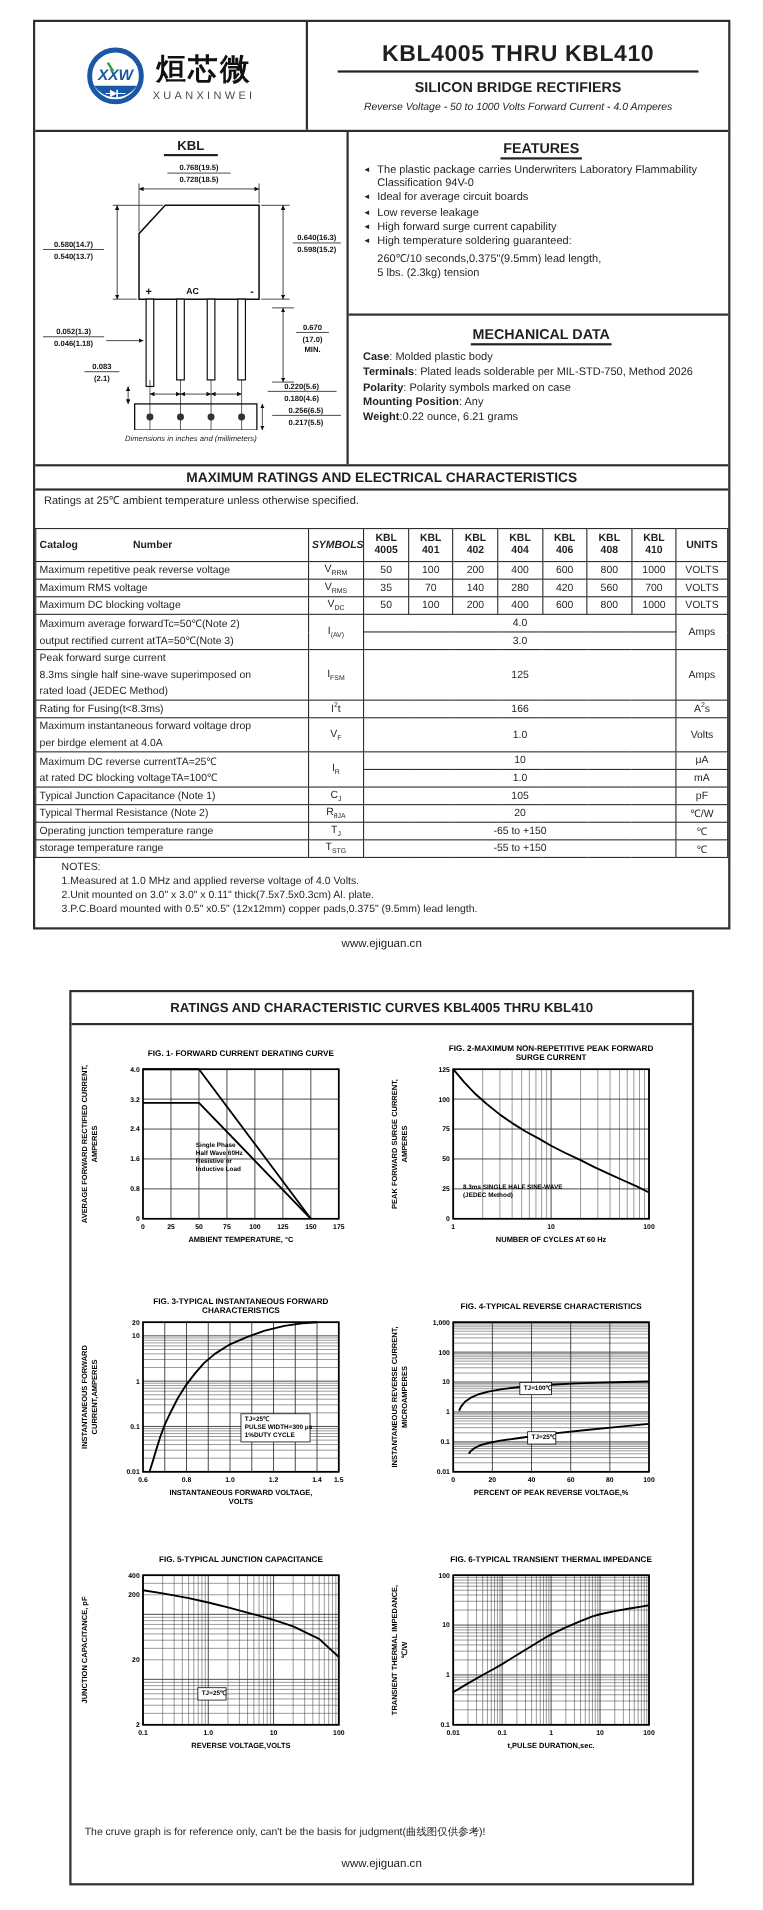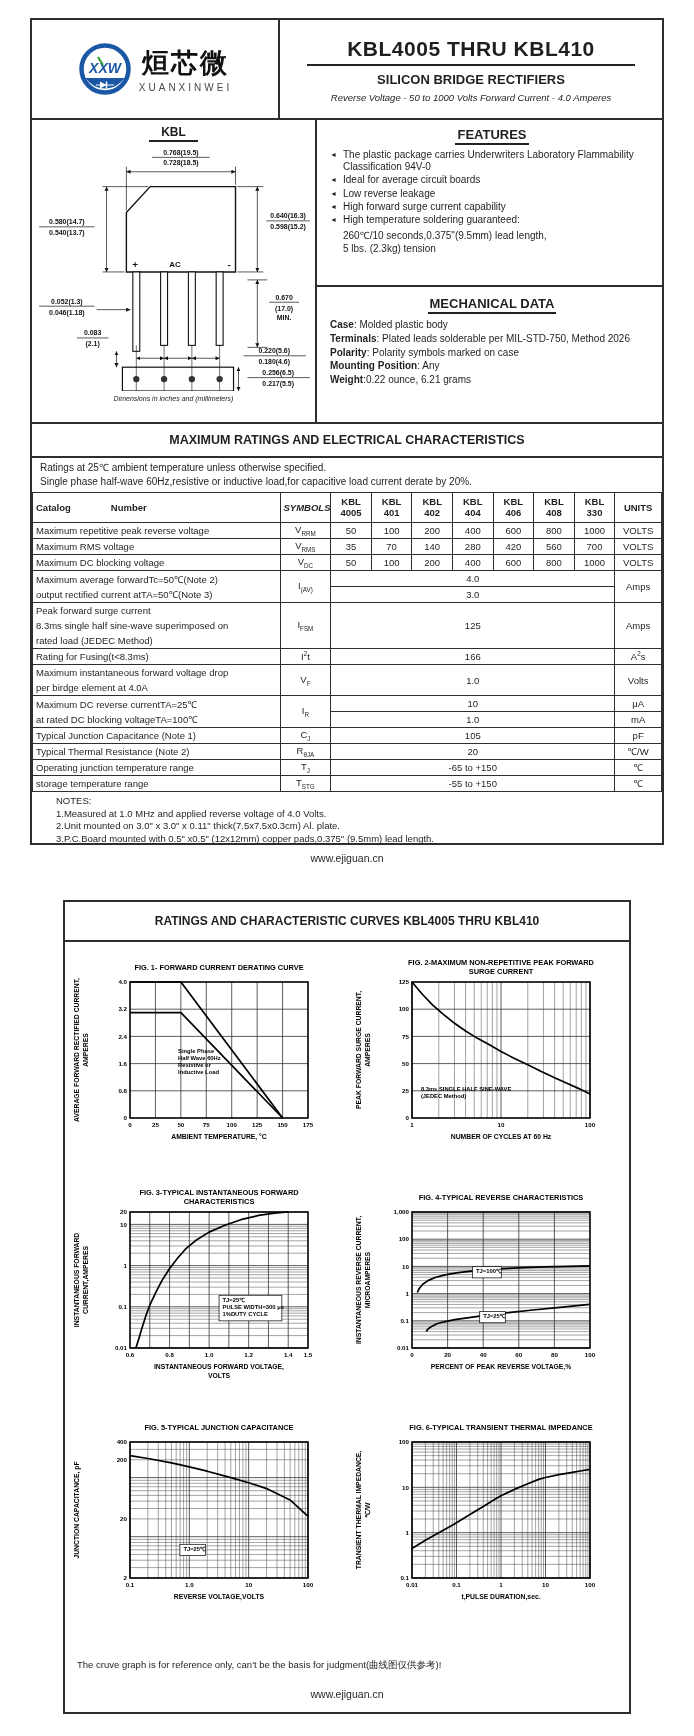--- a/index.html
+++ b/index.html
@@ -24,39 +24,39 @@
   .right-col{flex:1;display:flex;flex-direction:column}
   .features{height:167px;border-bottom:2px solid #2e2e2e;padding:7px 8px 0 13px}
   .mech{flex:1;padding:9px 8px 0 13px}
   .sec-head{text-align:center;font-size:13px;font-weight:bold;margin-bottom:7px}
   .sec-head span{border-bottom:2px solid #222;padding:0 2px 1px}
   .feat-item{display:flex;font-size:10px;line-height:1.22;margin-bottom:1px}
   .feat-bullet{width:13px;flex:none;font-size:7px;padding-top:2px}
   .feat-extra{font-size:10px;line-height:1.3;margin:3px 0 0 13px}
   .mech-line{font-size:10px;line-height:1.38}
   .mech-line b{font-weight:bold}
-  .ratings-bar{height:34px;border-bottom:2px solid #2e2e2e;display:flex;align-items:center;justify-content:center;font-weight:bold;font-size:12.5px}
+  .ratings-bar{height:22px;border-bottom:2px solid #2e2e2e;display:flex;align-items:center;justify-content:center;font-weight:bold;font-size:12.5px}
   .ratings-note{padding:3px 8px 0;font-size:10px;line-height:1.4;height:34px}
   table.ratings{width:100%;border-collapse:collapse;table-layout:fixed}
   table.ratings td{border:1px solid #2e2e2e;font-size:9.5px;padding:0 3px;height:16px;vertical-align:middle}
   td.lbl{text-align:left}
   td.sym,td.val,td.unit,td.mh{text-align:center}
   td.mh{font-weight:bold;font-size:9px;line-height:1.1}
   tr.thead td{height:30px;font-weight:bold}
   td.symhdr{font-style:italic;font-weight:bold;font-size:8px}
   sub{font-size:6.3px}
   sup{font-size:6.3px}
   .jrow{display:flex;justify-content:flex-start;padding-right:4px;line-height:15px}
   .l3{line-height:15px}
-  .gapspan{margin-left:40px}
+  .gapspan{margin-left:50px}
   .notes{padding:3px 24px;font-size:9.5px;line-height:1.32}
   .footer1{position:absolute;left:0;top:852px;width:694px;text-align:center;font-size:10.5px}
   
   .p2{position:absolute;left:63px;top:900px;width:568px;height:814px;border:2px solid #2e2e2e;background:#fff}
-  .p2-title{height:40px;border-bottom:2px solid #2e2e2e;display:flex;align-items:center;justify-content:center;font-weight:bold;font-size:12px}
+  .p2-title{height:30px;border-bottom:2px solid #2e2e2e;display:flex;align-items:center;justify-content:center;font-weight:bold;font-size:12px}
   .figs{display:flex;flex-wrap:wrap;padding-top:12px}
   .fig{width:50%;display:flex;justify-content:center;margin-bottom:24px}
   svg.chart{width:280px;height:206px;display:block}
   .p2-note{position:absolute;left:12px;bottom:40px;font-size:9.5px}
   .p2-footer{position:absolute;left:0;bottom:12px;width:100%;text-align:center;font-size:10.5px}
   svg text{font-family:"Liberation Sans",sans-serif}
 </style>
 </head>
 <body>
 
@@ -203,21 +203,20 @@
         <div class="mech-line"><b>Polarity</b><span>: Polarity symbols marked on case</span></div>
         <div class="mech-line"><b>Mounting Position</b><span>: Any</span></div>
         <div class="mech-line"><b>Weight</b><span>:0.22 ounce, 6.21 grams</span></div>
       </div>
     </div>
   </div>
 
   <div class="ratings-bar">MAXIMUM RATINGS AND ELECTRICAL CHARACTERISTICS</div>
   <div class="ratings-note">
     <div>Ratings at 25℃ ambient temperature unless otherwise specified.</div>
-    <div>Single phase half-wave 60Hz,resistive or inductive load,for capacitive load current derate by 20%.</div>
   </div>
 
   <table class="ratings">
     <colgroup>
         <col style="width:244px">
         <col style="width:50px">
         <col style="width:40px">
         <col style="width:40px">
         <col style="width:40px">
         <col style="width:40px">
@@ -249,21 +248,21 @@
       <td class="mh">
             <div>KBL</div>
             <div>406</div>
           </td>
       <td class="mh">
             <div>KBL</div>
             <div>408</div>
           </td>
       <td class="mh">
             <div>KBL</div>
-            <div>330</div>
+            <div>410</div>
           </td>
       <td class="unit">UNITS</td>
     </tr>
     <tr>
       <td class="lbl">Maximum repetitive peak reverse voltage</td>
       <td class="sym"><span>V</span><sub>RRM</sub></td>
       <td class="val">50</td>
       <td class="val">100</td>
       <td class="val">200</td>
       <td class="val">400</td>

